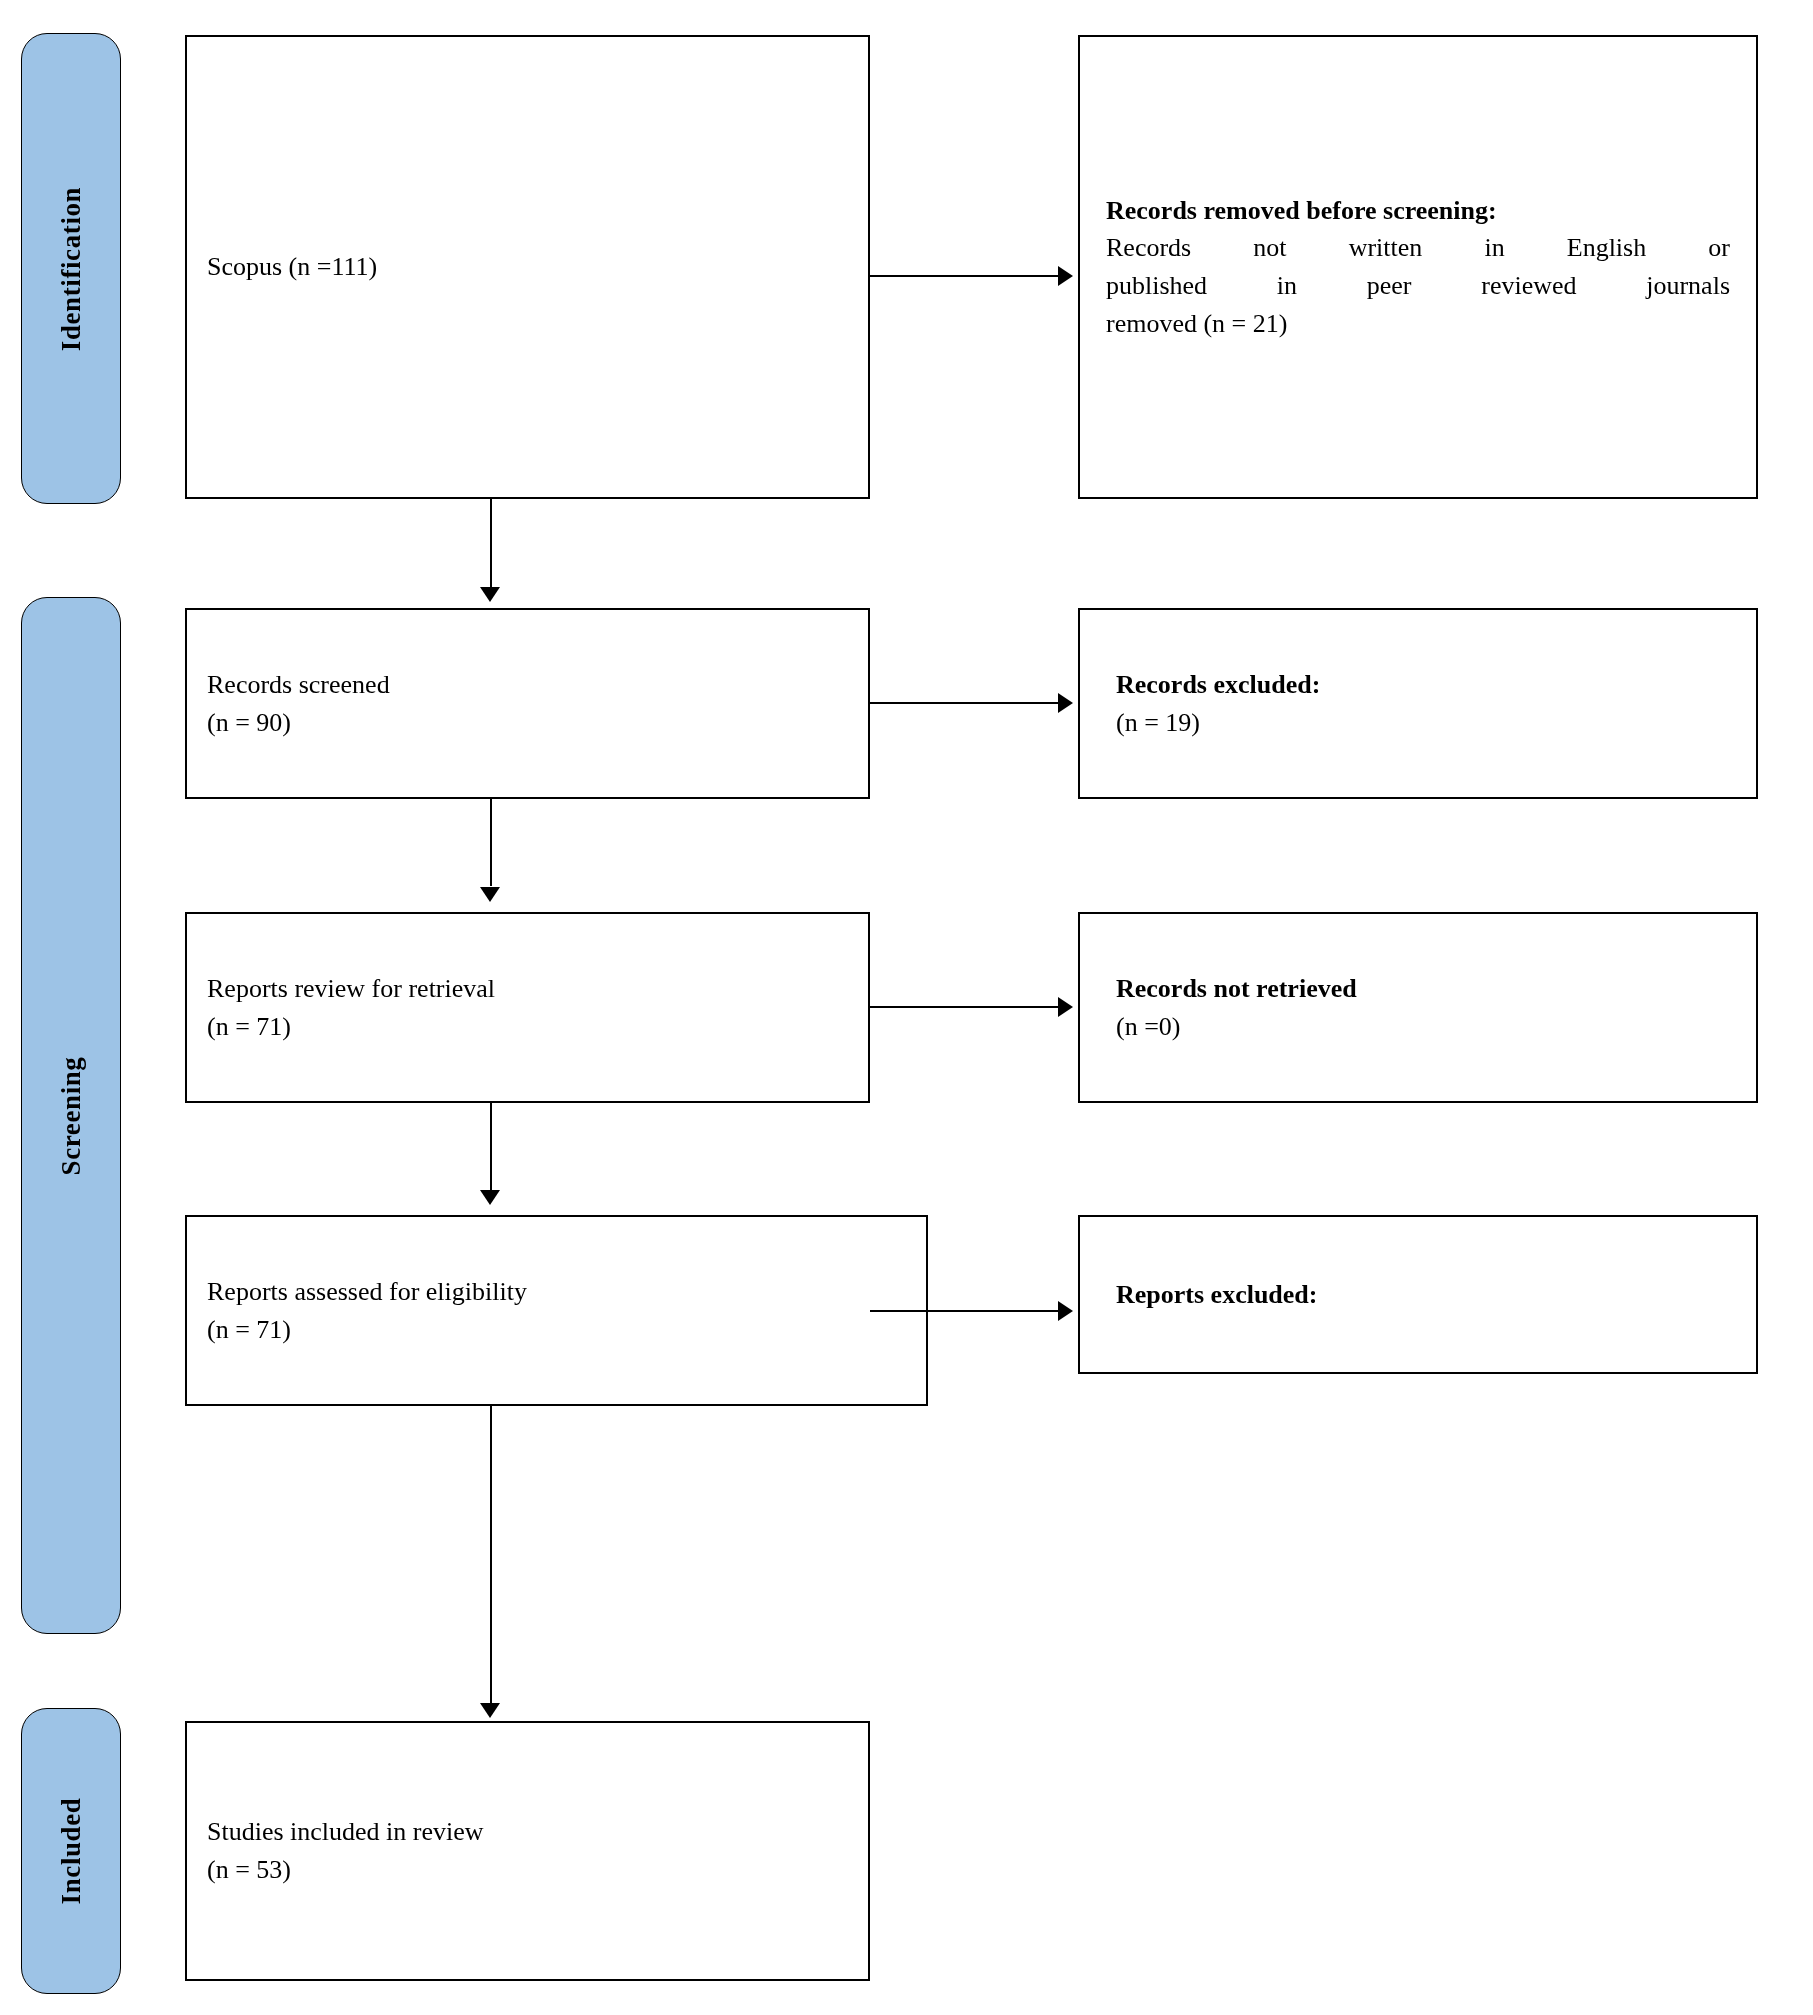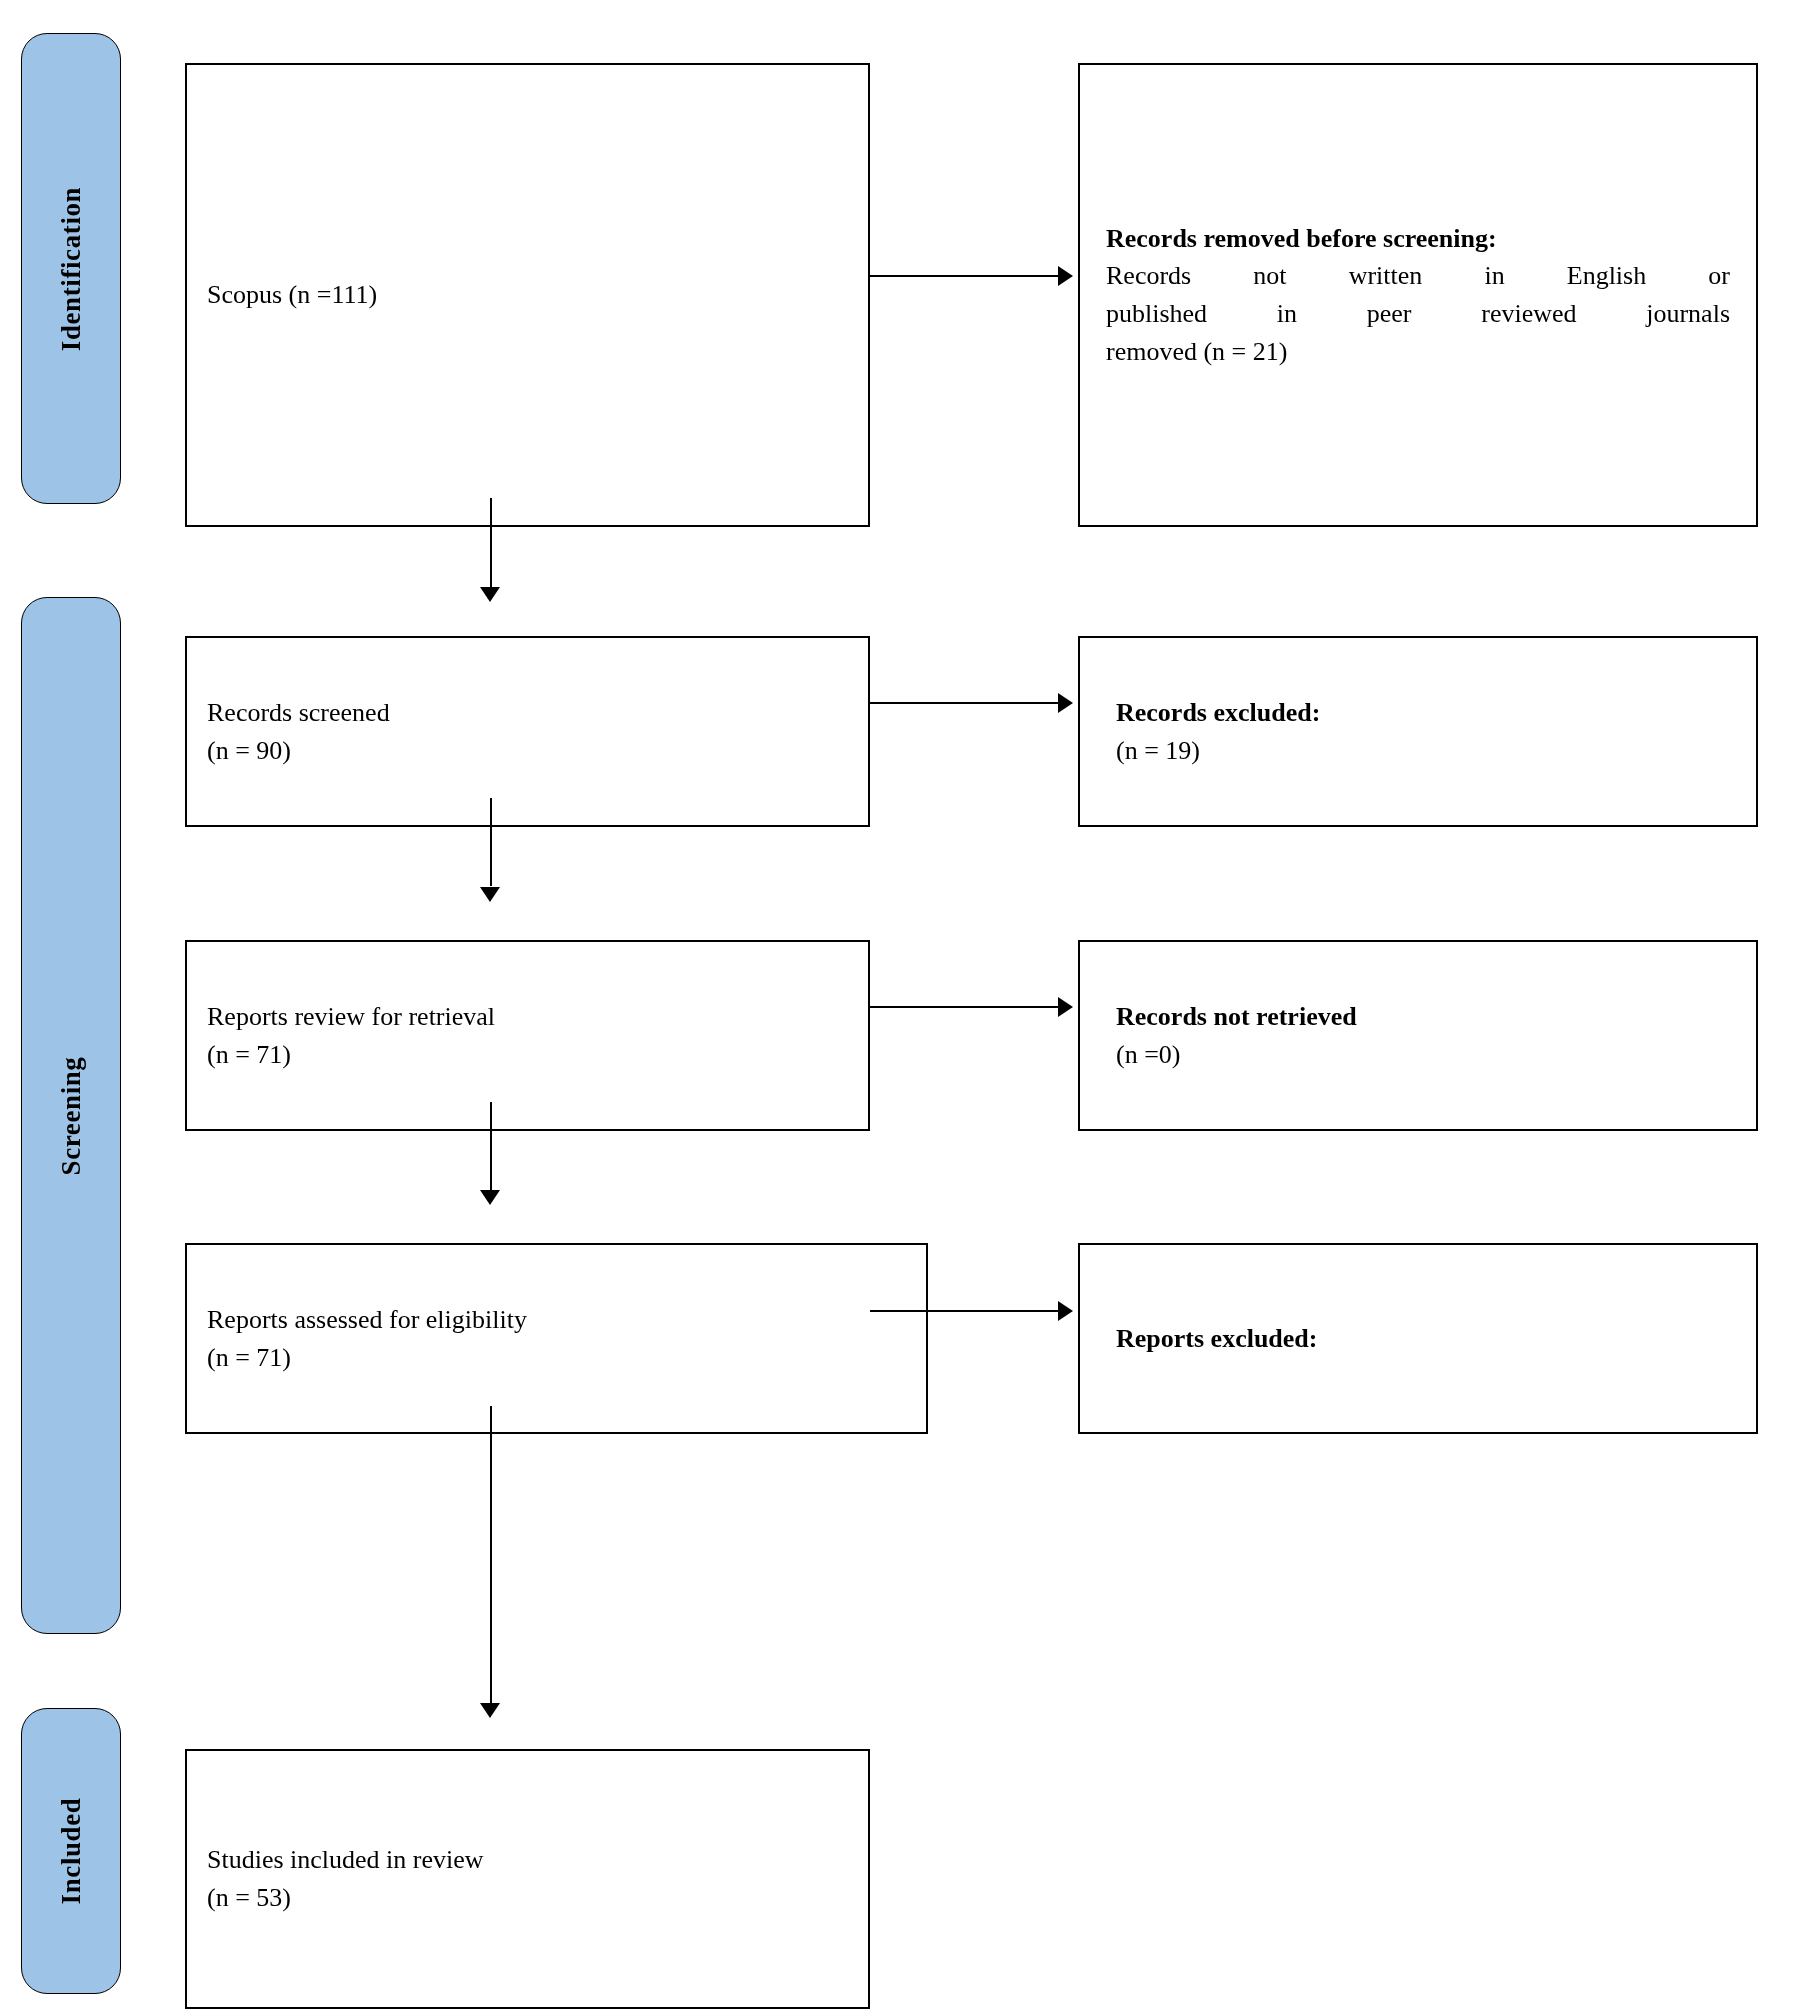--- a/index.html
+++ b/index.html
@@ -42,21 +42,20 @@
   
   .box {
     position: absolute;
     border: 2.4px solid #000000;
     background: #ffffff;
     box-sizing: border-box;
     padding: 15.5px 20px;
     display: flex;
     flex-direction: column;
     justify-content: center;
-    margin-top: 28px;
   }
   .box .line {
     font-size: 26px;
     line-height: 1.45;
     font-family: "Liberation Serif", serif;
   }
   .box .line.bold {
     font-weight: bold;
   }
   .box .line.justify {
@@ -162,21 +161,21 @@
   <div class="arrow-right" style="left:1058px; top:997px;"></div>
 
   <div class="vline" style="left:490px; top:1102px; height:88px;"></div>
   <div class="arrow-down" style="left:480px; top:1190px;"></div>
 
   <div class="box" style="left:185px; top:1215px; width:743px; height:191px;">
     <div class="line nojust">Reports assessed for eligibility</div>
     <div class="line nojust">(n = 71)</div>
   </div>
 
-  <div class="box" style="left:1078px; top:1215px; width:680px; height:191px; padding:15.5px 36px;">
+  <div class="box" style="left:1078px; top:1215px; width:680px; height:159px; padding:15.5px 36px;">
     <div class="line bold nojust">Reports excluded:</div>
   </div>
 
   <div class="hline" style="left:870px; top:1310px; width:188px;"></div>
   <div class="arrow-right" style="left:1058px; top:1301px;"></div>
 
   <div class="vline" style="left:490px; top:1406px; height:297px;"></div>
   <div class="arrow-down" style="left:480px; top:1703px;"></div>
 
   <div class="box" style="left:185px; top:1721px; width:685px; height:260px;">

